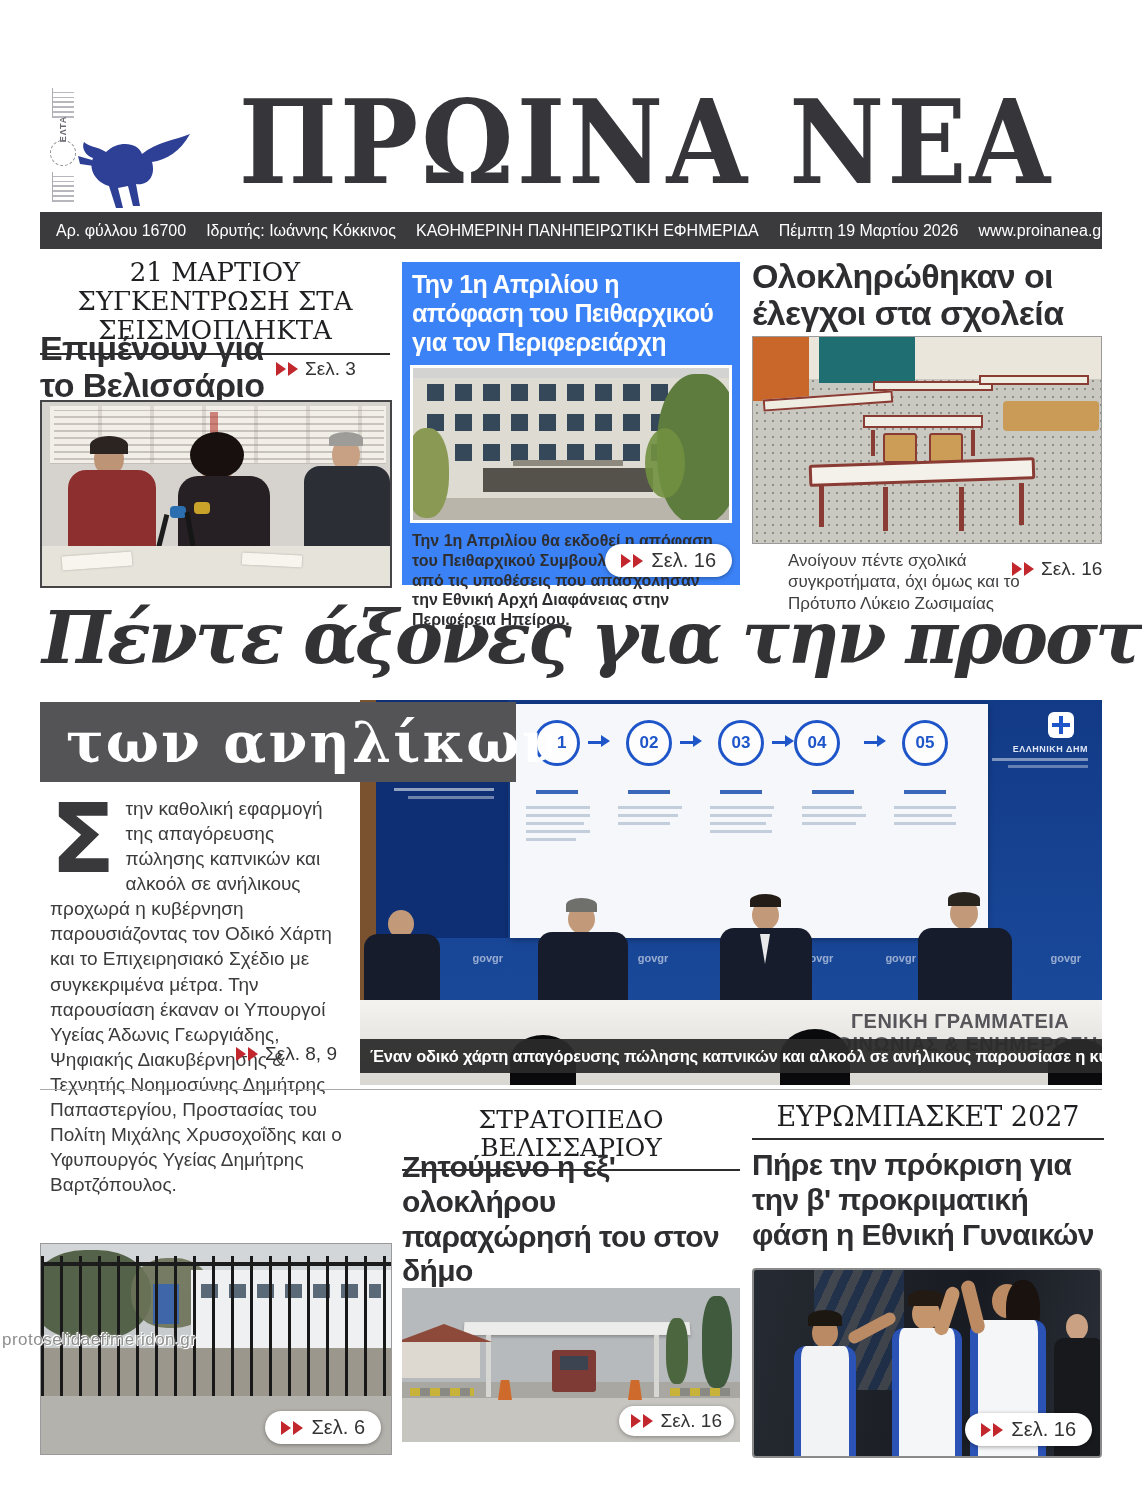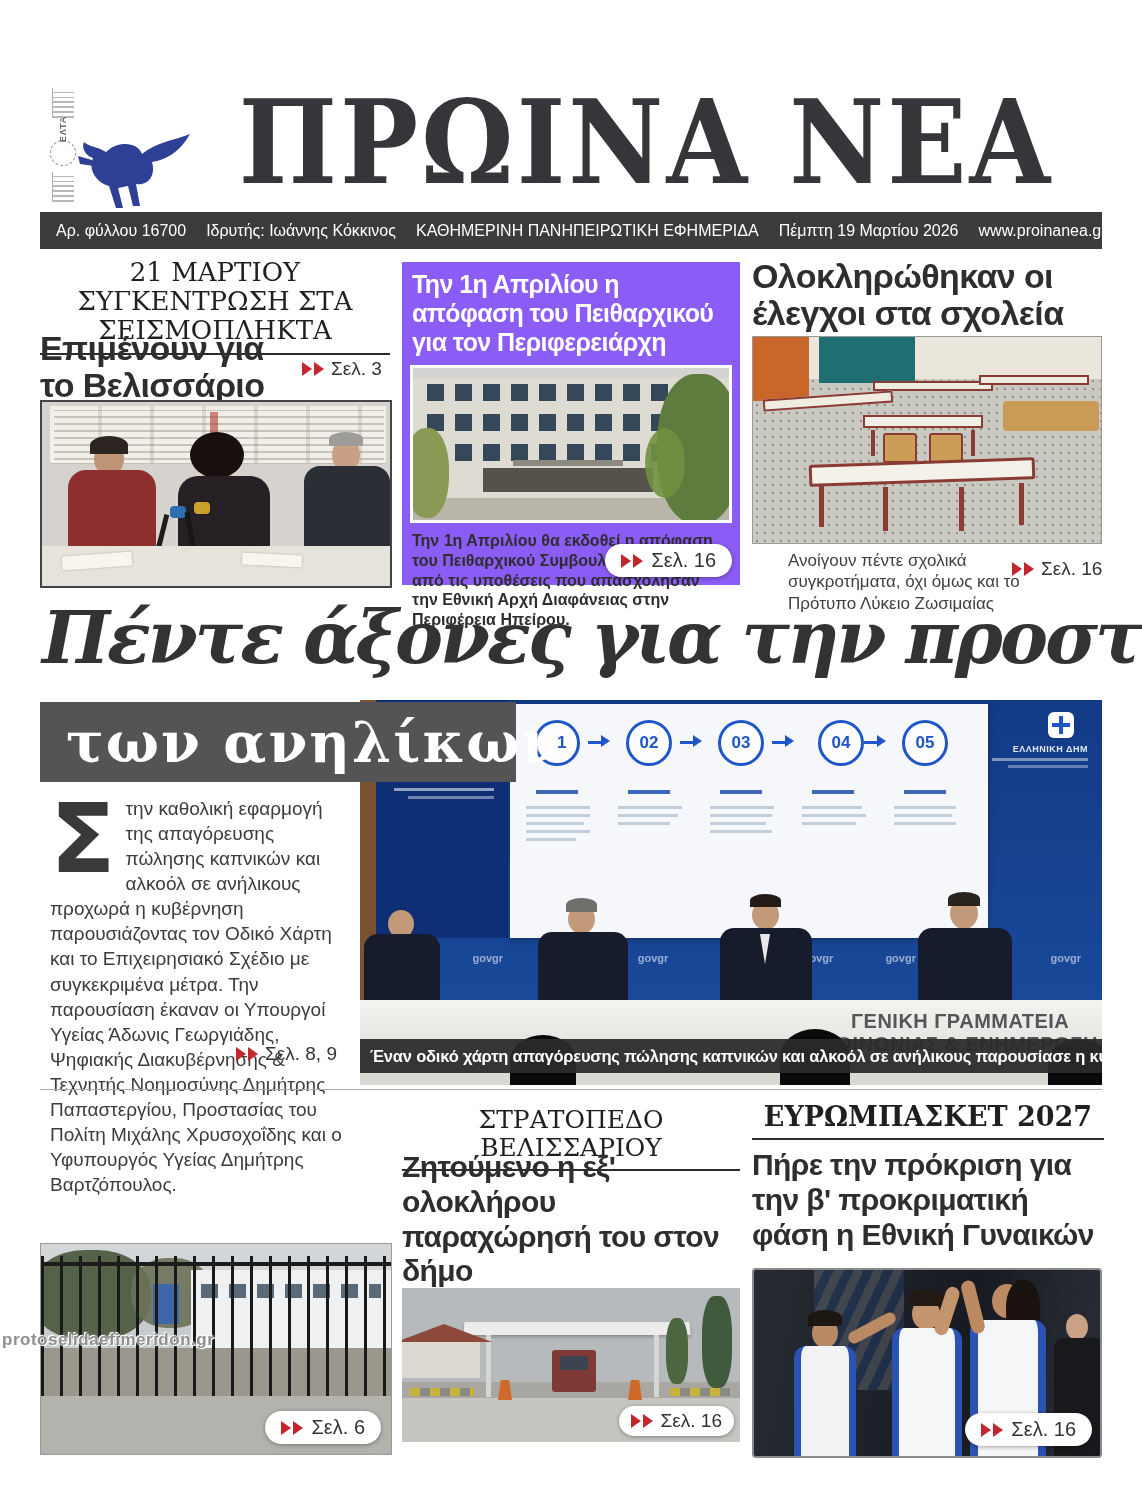--- a/index.html
+++ b/index.html
@@ -55,21 +55,21 @@
           border-bottom:6px solid transparent; border-left:9px solid #1e55c8; }
   .tline { position:absolute; height:3px; background:#c3cedd; }
   .tlabel{ position:absolute; height:4px; background:#3a67b8; }
   .govrow { position:absolute; display:flex; gap:52px; color:rgba(255,255,255,.55);
             font-size:11px; font-weight:bold; }
   .man-head { position:absolute; border-radius:50%; background:#c29a79; }
   .man-body { position:absolute; background:#161c2b; border-radius:14px 14px 0 0; }
   .aud { position:absolute; background:#0a0a0c; border-radius:50% 50% 0 0; }
   .deskfront { font-weight:bold; color:#55555a; font-size:20px; line-height:1.15; letter-spacing:.5px; }
 
-  .wm { font-weight:bold; font-size:17px; color:#8f8f8f; letter-spacing:.5px;
+  .wm { font-weight:normal; font-size:17px; color:#8f8f8f; letter-spacing:.5px;
         text-shadow:-1px -1px 0 #fff, 1px 1px 0 #fff, 0 0 3px #fff; z-index:9; }
 
   .winrow { position:absolute; height:17px;
             background:repeating-linear-gradient(90deg,#35485a 0 17px, rgba(0,0,0,0) 17px 28px); }
   .fence { position:absolute;
            background:repeating-linear-gradient(90deg,#191919 0 3px, rgba(0,0,0,0) 3px 19px); }
   .speckle { background-color:#c9c9c2;
              background-image:radial-gradient(#8e8e86 1px, transparent 1.4px);
              background-size:8px 8px; }
 </style>
@@ -98,21 +98,21 @@
     <span>Αρ. φύλλου 16700</span>
     <span>Ιδρυτής: Ιωάννης Κόκκινος</span>
     <span>ΚΑΘΗΜΕΡΙΝΗ ΠΑΝΗΠΕΙΡΩΤΙΚΗ ΕΦΗΜΕΡΙΔΑ</span>
     <span>Πέμπτη 19  Μαρτίου 2026</span>
     <span>www.proinanea.gr</span>
     <span>€0,50</span>
   </div>
 
   <div class="abs kicker kick-rule" style="left:40px; top:258px; width:350px; padding-bottom:8px;">21 ΜΑΡΤΙΟΥ ΣΥΓΚΕΝΤΡΩΣΗ ΣΤΑ ΣΕΙΣΜΟΠΛΗΚΤΑ</div>
   <div class="abs hl" style="left:40px; top:330px; width:245px; font-size:34px; line-height:1.08;">Επιμένουν για το Βελισσάριο</div>
-  <div class="abs pref" style="left:276px; top:358px;margin-left:26px;">
+  <div class="abs pref" style="left:276px; top:358px;">
     <span class="arr">
         <i></i>
         <i></i>
       </span>
     <span>Σελ.  3</span>
   </div>
 
   <div class="abs photo" style="left:40px; top:400px; width:352px; height:188px; border:2px solid #454547; background:#d6d3ce;">
     <div class="abs" style="left:8px; top:4px; width:336px; height:58px; background:
          repeating-linear-gradient(90deg,#f2efe8 0 48px, #dcd8cf 48px 52px);
@@ -135,21 +135,21 @@
 
     <div class="abs" style="left:118px; top:112px; width:5px; height:36px; background:#1c1c1c; transform:rotate(14deg);"></div>
     <div class="abs" style="left:128px; top:104px; width:16px; height:12px; border-radius:4px; background:#2b6fb0;"></div>
     <div class="abs" style="left:146px; top:110px; width:5px; height:40px; background:#161616; transform:rotate(-10deg);"></div>
     <div class="abs" style="left:152px; top:100px; width:16px; height:12px; border-radius:4px; background:#c9a22a;"></div>
     <div class="abs" style="left:0; bottom:0; width:352px; height:40px; background:#e6e3da;"></div>
     <div class="abs" style="left:20px; bottom:18px; width:70px; height:14px; background:#f7f5ee; transform:rotate(-4deg); box-shadow:0 0 2px rgba(0,0,0,.3);"></div>
     <div class="abs" style="left:200px; bottom:20px; width:60px; height:12px; background:#f7f5ee; transform:rotate(3deg); box-shadow:0 0 2px rgba(0,0,0,.3);"></div>
   </div>
 
-  <div class="abs" style="left:402px; top:262px; width:338px; height:323px; background:#8b5cf6;">
+  <div class="abs" style="left:402px; top:262px; width:338px; height:323px; background:#3b82f6;">
     <div class="hl" style="color:#fff; font-size:25px; line-height:1.16; padding:8px 10px 4px 10px;">Την 1η Απριλίου η απόφαση του Πειθαρχικού για τον Περιφερειάρχη</div>
 
     <div class="photo" style="position:relative; margin:4px 8px 0 8px; height:158px; border:3px solid #fff; background:#dedbd2;">
       <div class="abs" style="left:0; top:0; right:0; height:10px; background:#d3d4d2;"></div>
       <div class="winrow" style="left:14px; right:30px; top:16px;"></div>
       <div class="winrow" style="left:14px; right:30px; top:46px;"></div>
       <div class="winrow" style="left:14px; right:30px; top:76px;"></div>
       <div class="abs" style="left:70px; top:100px; width:170px; height:24px; background:#55524c;"></div>
       <div class="abs" style="left:100px; top:92px; width:110px; height:6px; background:#8d897f;"></div>
       <div class="abs" style="left:0; bottom:0; right:0; height:22px; background:#b9b5aa;"></div>
@@ -205,21 +205,21 @@
   <div class="abs photo" style="left:360px; top:700px; width:742px; height:385px; background:linear-gradient(#123a86,#1c4da0);">
     <div class="abs" style="left:0; top:0; width:16px; height:100%; background:#7a5230;"></div>
     <div class="abs" style="left:16px; top:0; width:132px; height:238px; background:#0e2f74;"></div>
     <div class="abs" style="left:34px; top:88px; width:100px; height:3px; background:rgba(255,255,255,.55);"></div>
     <div class="abs" style="left:48px; top:96px; width:86px; height:3px; background:rgba(255,255,255,.4);"></div>
 
     <div class="abs" style="left:150px; top:4px; width:478px; height:234px; background:#f5f7fb; box-shadow:0 2px 6px rgba(0,0,0,.3);">
       <div class="step" style="left:24px; top:16px;">01</div>
       <div class="step" style="left:116px; top:16px;">02</div>
       <div class="step" style="left:208px; top:16px;">03</div>
-      <div class="step" style="left:308px; top:16px;">04</div>
+      <div class="step" style="left:284px; top:16px;">04</div>
       <div class="step" style="left:392px; top:16px;">05</div>
       <div class="sbar" style="left:78px; top:37px;"></div>
         <div class="shead" style="left:91px; top:31px;"></div>
       <div class="sbar" style="left:170px; top:37px;"></div>
         <div class="shead" style="left:183px; top:31px;"></div>
       <div class="sbar" style="left:262px; top:37px;"></div>
         <div class="shead" style="left:275px; top:31px;"></div>
       <div class="sbar" style="left:354px; top:37px;"></div>
         <div class="shead" style="left:367px; top:31px;"></div>
 
@@ -352,21 +352,21 @@
     <div class="abs" style="left:268px; top:100px; width:60px; height:8px; background:repeating-linear-gradient(90deg,#c9b23a 0 10px,#8a8a84 10px 20px);"></div>
     <div class="pill abs" style="right:6px; bottom:6px; padding:4px 12px; font-size:19px;">
       <span class="arr">
           <i></i>
           <i></i>
         </span>
       <span>Σελ. 16</span>
     </div>
   </div>
 
-  <div class="abs kicker kick-rule" style="left:752px; top:1102px; width:352px; font-size:27px; padding-bottom:6px;font-weight:bold;">ΕΥΡΩΜΠΑΣΚΕΤ 2027</div>
+  <div class="abs kicker kick-rule" style="left:752px; top:1102px; width:352px; font-size:27px; padding-bottom:6px;">ΕΥΡΩΜΠΑΣΚΕΤ 2027</div>
   <div class="abs hl" style="left:752px; top:1148px; width:352px; font-size:30px; line-height:1.16;">Πήρε την πρόκριση για την β' προκριματική φάση η Εθνική Γυναικών</div>
   <div class="abs photo" style="left:752px; top:1268px; width:350px; height:190px; border:2px solid #8a8a8a; border-radius:4px; background:linear-gradient(100deg,#262b33,#181b21 60%,#2a2f38);">
     <div class="abs" style="left:60px; top:0; width:90px; height:120px; background:repeating-linear-gradient(115deg, rgba(220,228,240,.25) 0 9px, rgba(40,90,170,.35) 9px 18px); opacity:.7;"></div>
 
     <div class="abs" style="left:58px; top:48px; width:26px; height:30px; border-radius:50%; background:#b98a64;"></div>
     <div class="abs" style="left:54px; top:40px; width:34px; height:16px; border-radius:50% 50% 0 0; background:#1d1712;"></div>
     <div class="abs" style="left:40px; top:76px; width:62px; height:114px; border-radius:12px 12px 0 0; background:#f2f3f5; border-left:7px solid #2b52b5; border-right:7px solid #2b52b5;"></div>
     <div class="abs" style="left:92px; top:52px; width:52px; height:12px; border-radius:6px; background:#b98a64; transform:rotate(-28deg);"></div>
 
     <div class="abs" style="left:158px; top:28px; width:28px; height:32px; border-radius:50%; background:#c49highlighted"></div>

